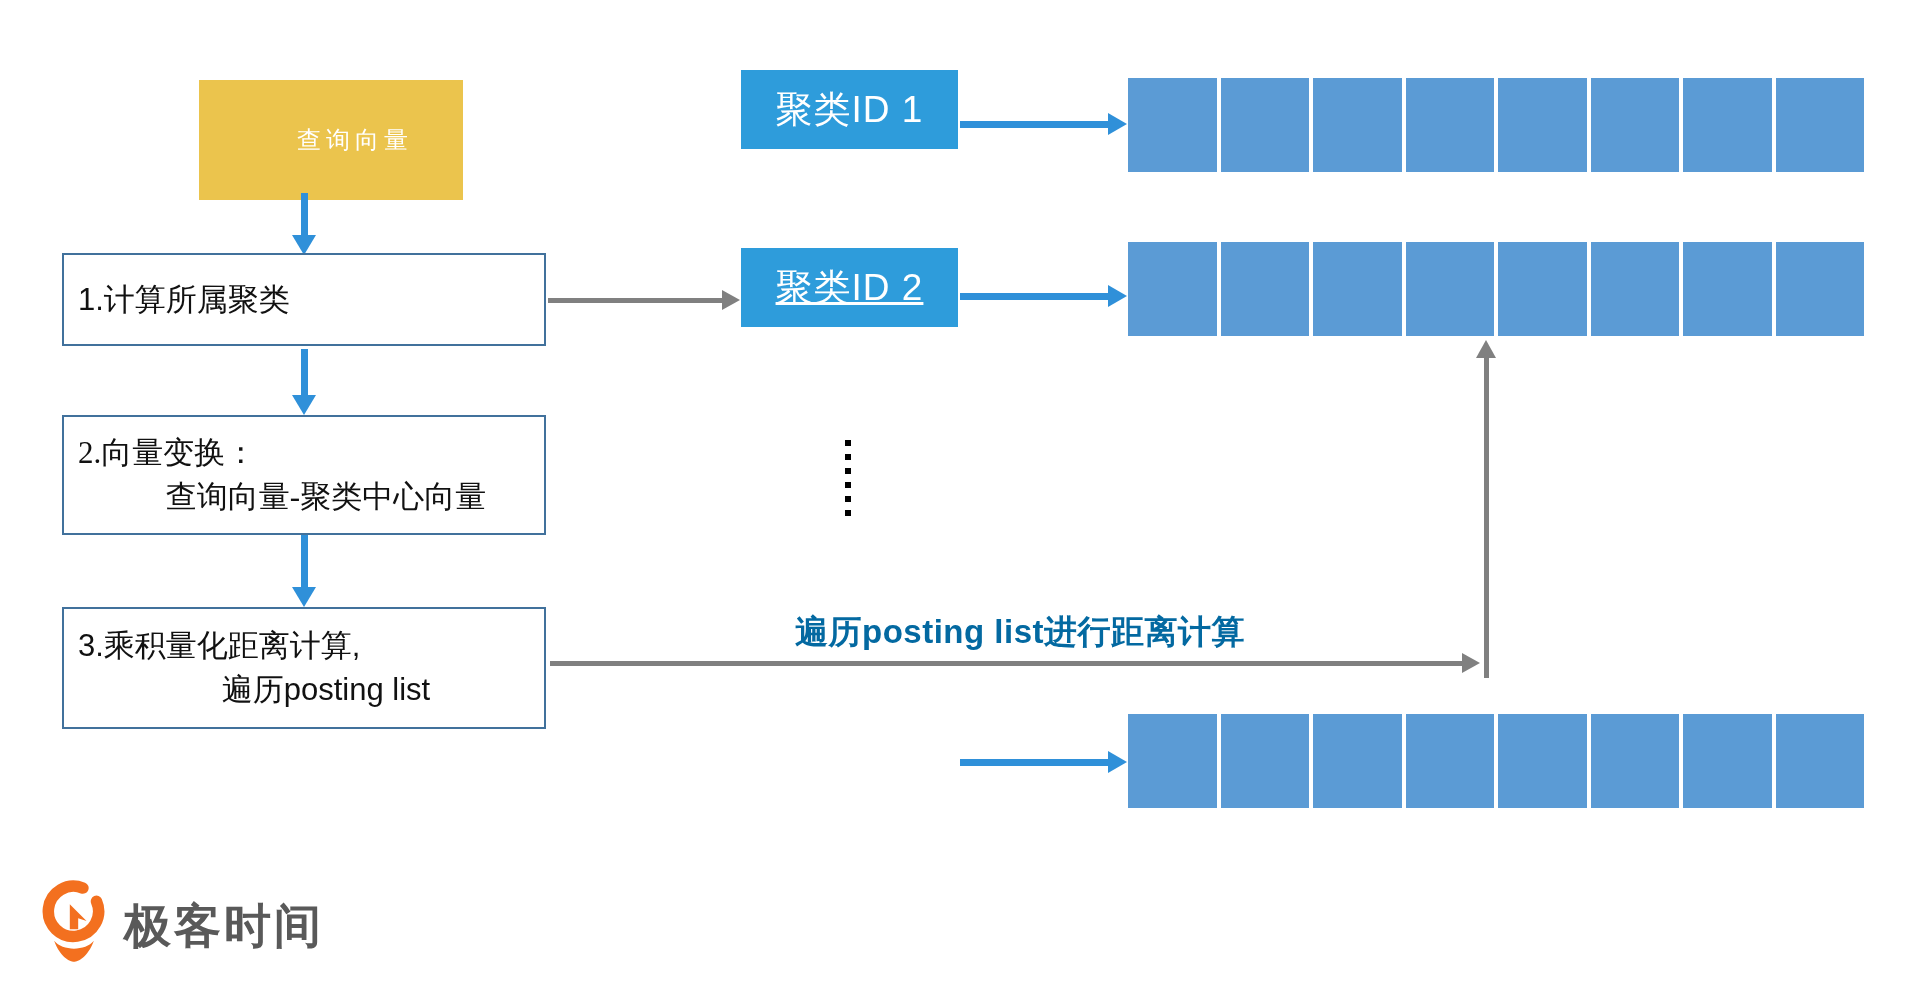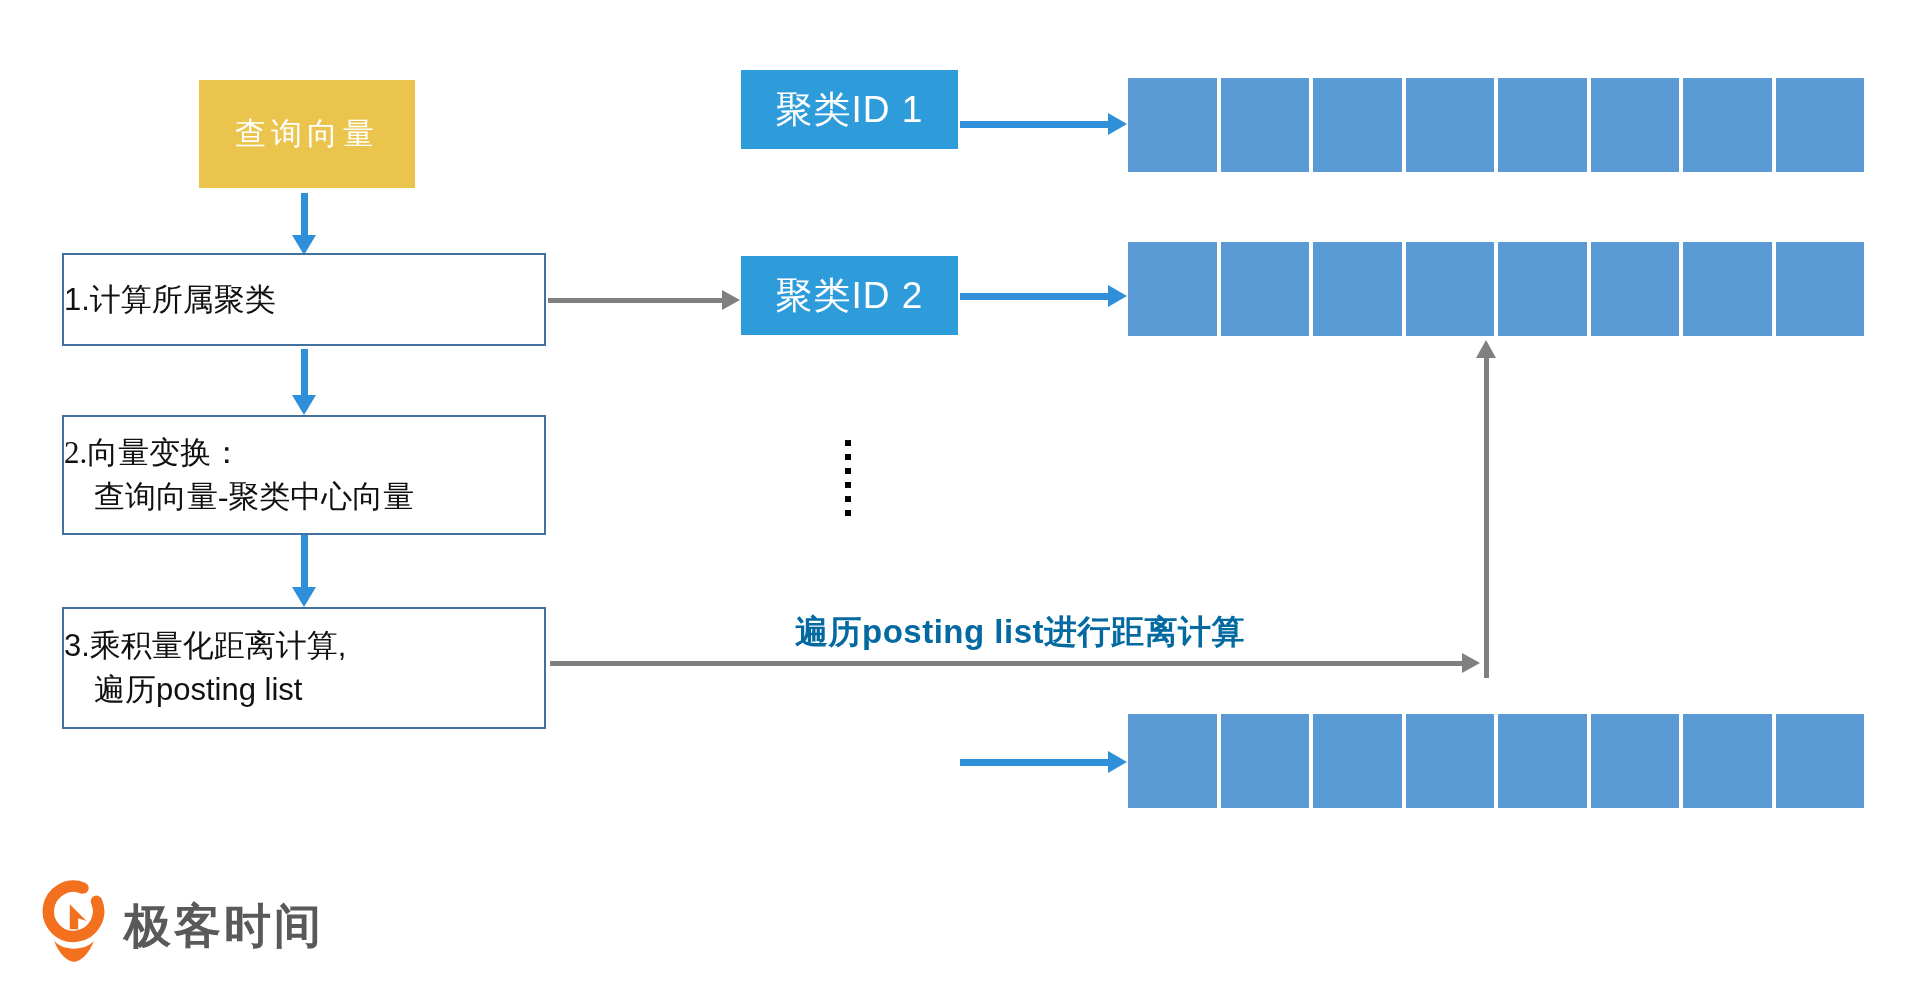--- a/index.html
+++ b/index.html
@@ -2,45 +2,45 @@
 <html style="--yellow: #EBC44D; --id-blue: #2E9CDB; --cell-blue: #5B9BD5; --arrow-blue: #2F90D9; --arrow-gray: #808080; --box-border: #41719C; --logo-orange: #F3701F; --logo-text: #595959;"><head>
 <meta charset="utf-8">
 <style>
   html,body{margin:0;padding:0;background:#fff;}
   .canvas{
     position:relative;width:1920px;height:983px;background:#ffffff;overflow:hidden;
     font-family:"Liberation Sans","DejaVu Sans",sans-serif;
   }
   
   .query-box{
-    position:absolute;left:199px;top:80px;width:216px;height:108px;
+    position:absolute;left:199px;top:80px;width:216px;height:120px;
     background:var(--yellow,#EBC44D);color:#ffffff;
     display:flex;align-items:center;justify-content:center;
-    font-size:31px;letter-spacing:5px;
+    font-size:24px;letter-spacing:5px;padding-left:48px;
   }
   .step-box{
     position:absolute;left:62px;width:484px;background:#ffffff;
     border:2px solid var(--box-border,#41719C);
     color:#111111;font-size:31px;box-sizing:border-box;
     display:flex;flex-direction:column;justify-content:center;
-    line-height:44px;
+    padding-left:14px;line-height:44px;
   }
-  .step-box .line2{padding-left:30px;}
+  .step-box .line2{padding-left:30px;text-align:center;}
   #step1{top:253px;height:93px;}
   #step2{top:415px;height:120px;font-family:Liberation Serif, serif;}
   #step3{top:607px;height:122px;}
   
   .id-box{
     position:absolute;left:741px;width:217px;height:79px;
     background:var(--id-blue,#2E9CDB);color:#ffffff;
     display:flex;align-items:center;justify-content:center;
     font-size:37px;letter-spacing:1px;
   }
   #id1{top:70px;}
-  #id2{top:256px;}
+  #id2{top:248px;text-decoration:underline;}
   #idn{top:708px;}
   
   .cell-row{
     position:absolute;left:1128px;width:736px;height:94px;
     display:flex;gap:4px;
   }
   #row1{top:78px;}
   #row2{top:242px;}
   #rown{top:714px;}
   .cell{flex:1 1 0;background:var(--cell-blue,#5B9BD5);}

